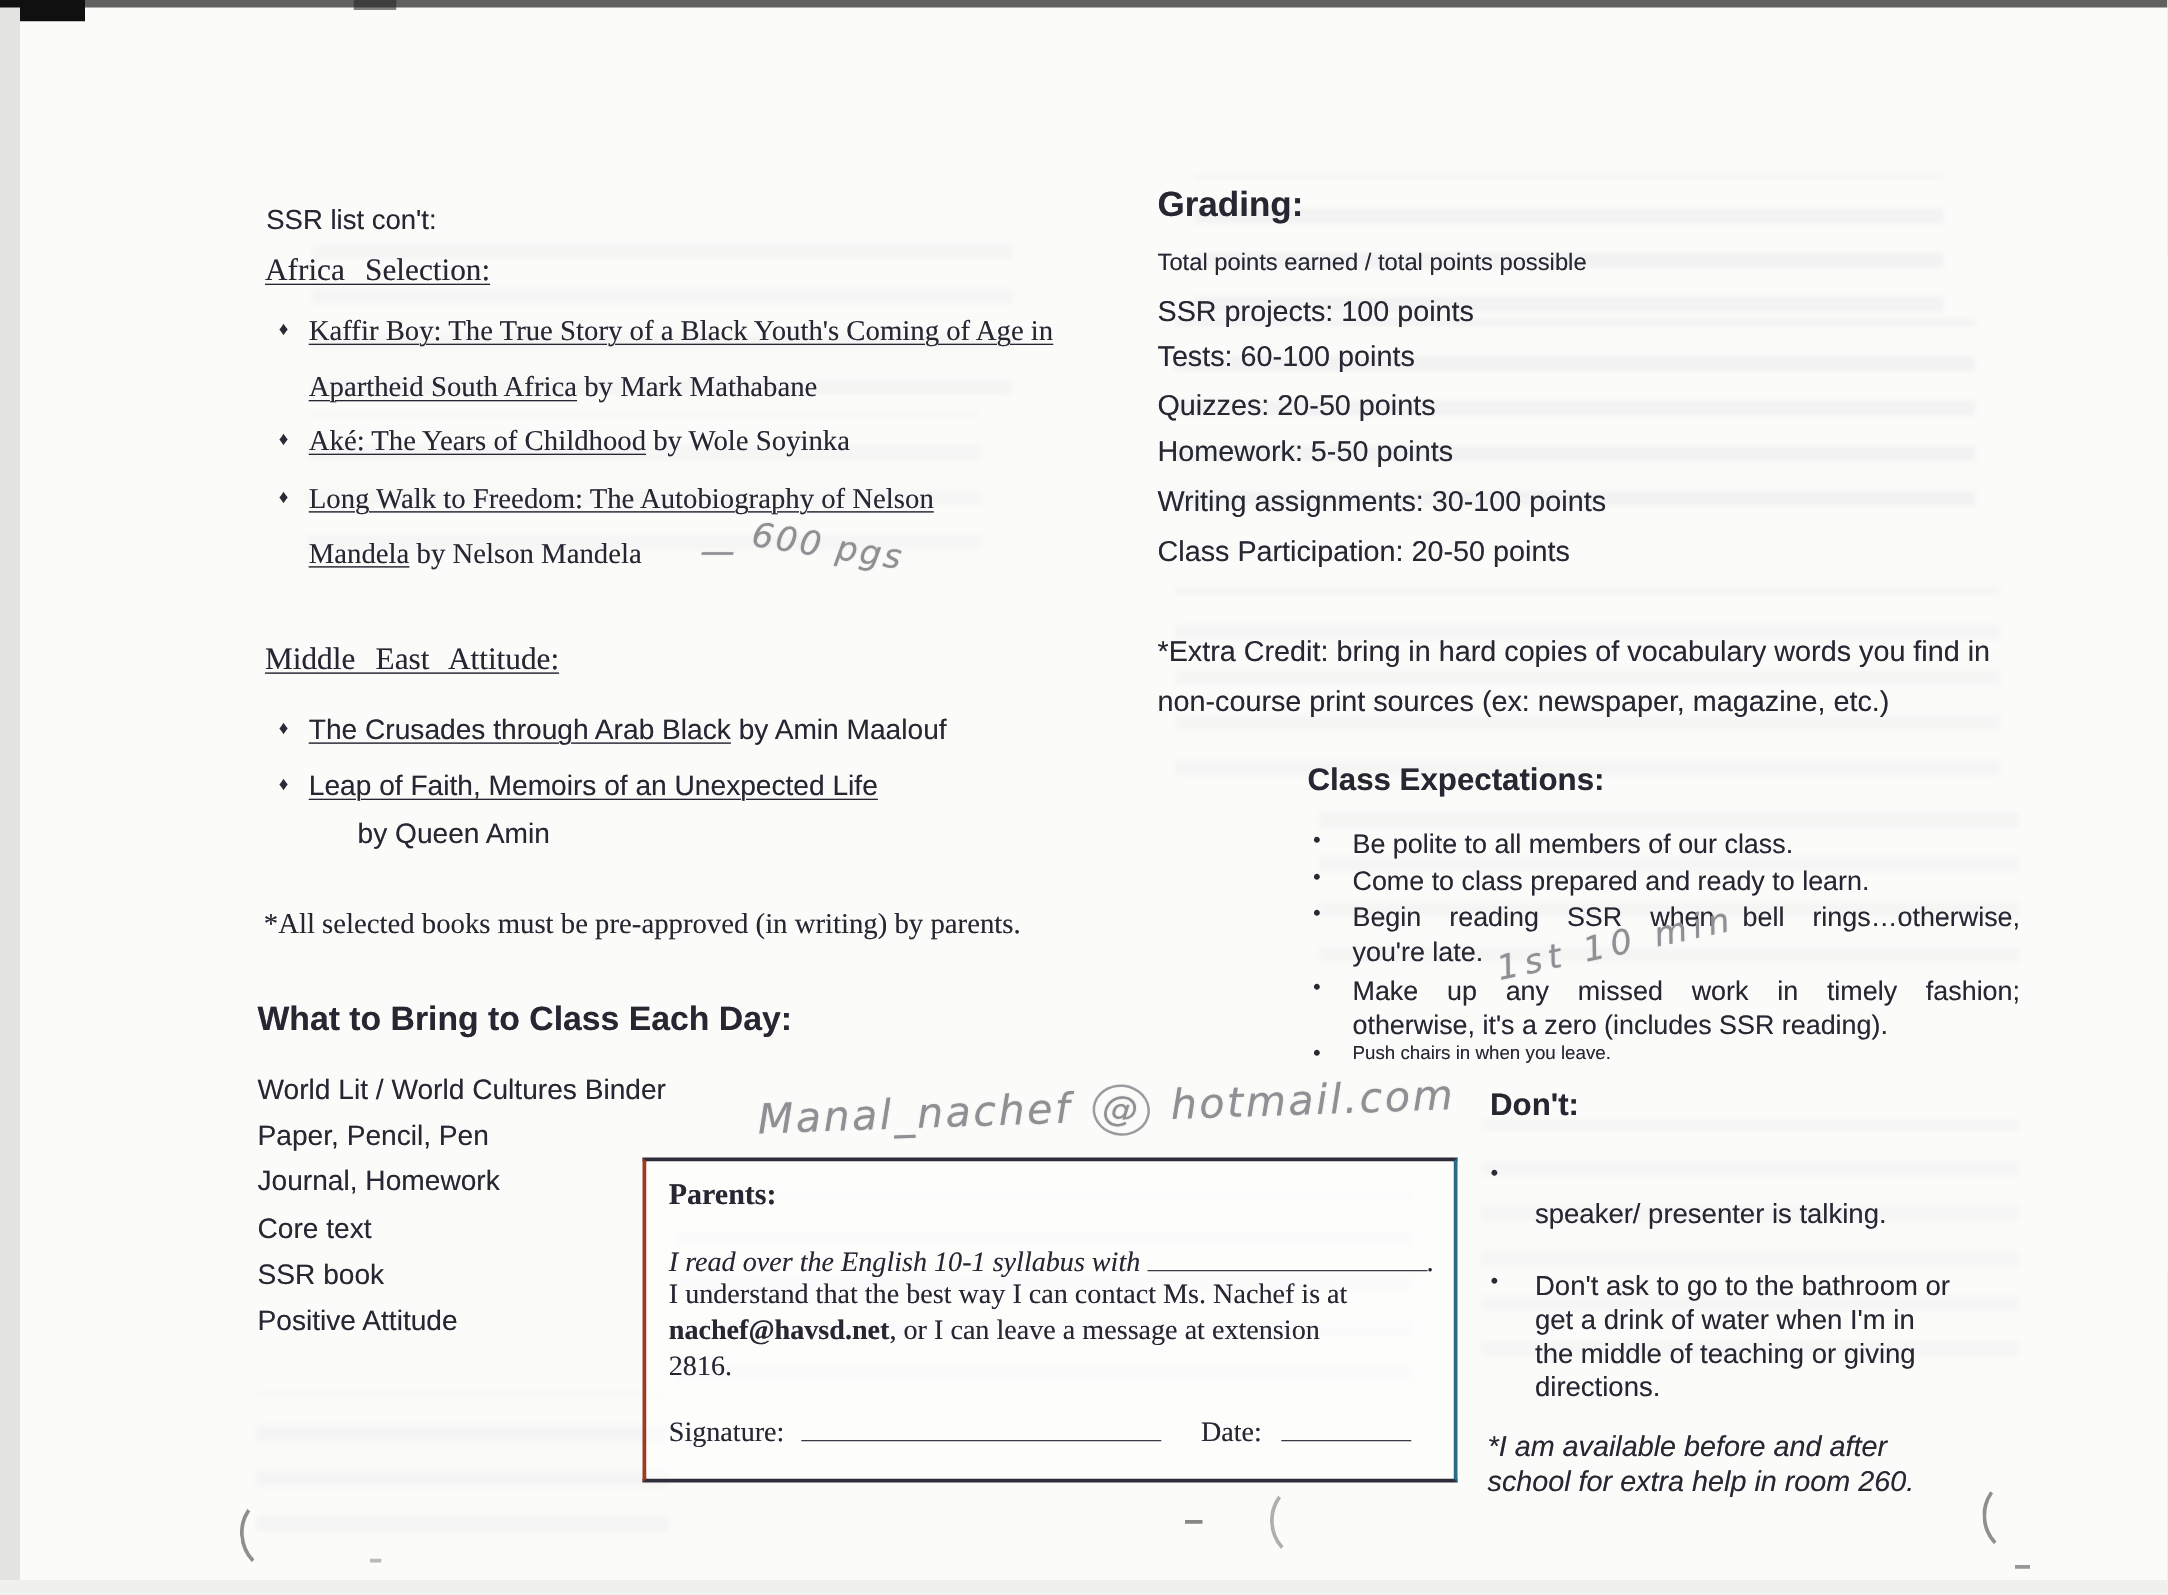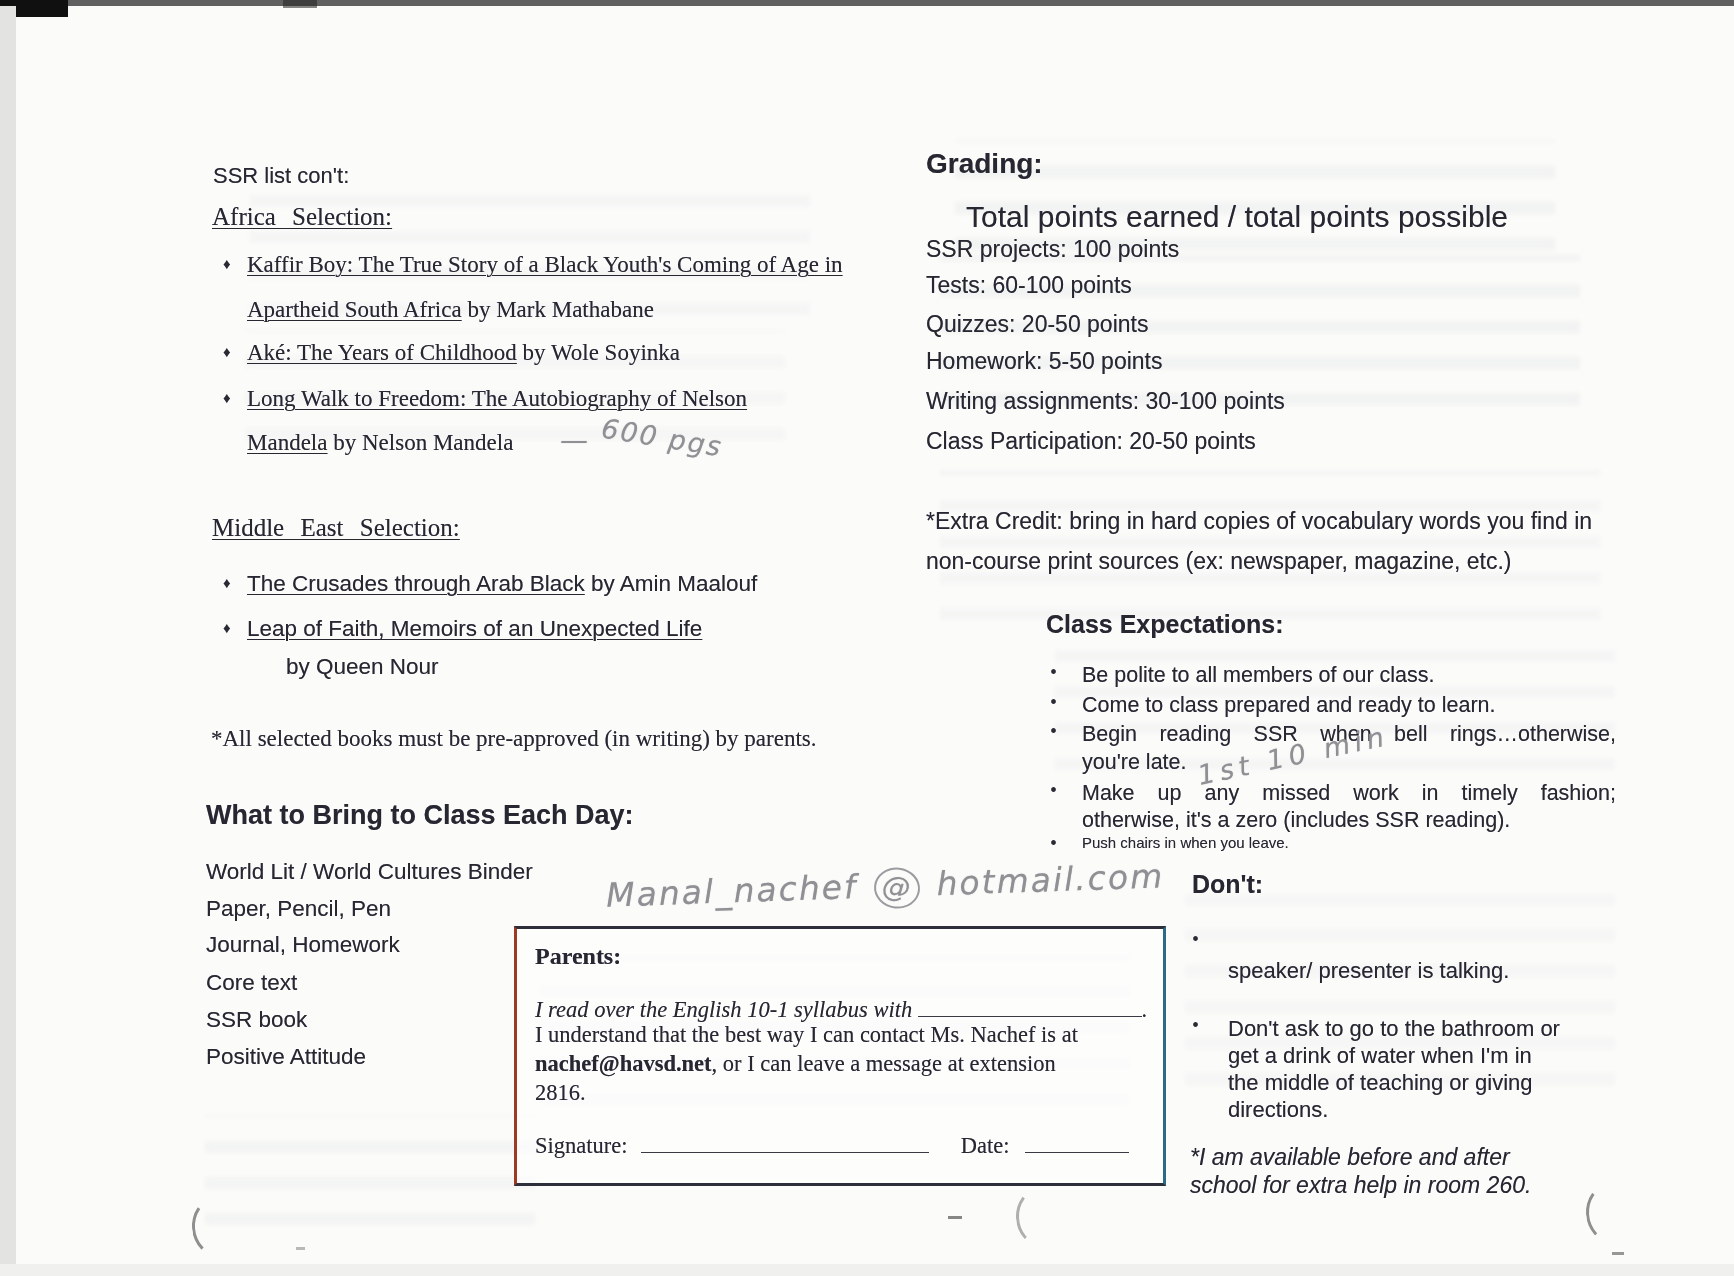--- a/index.html
+++ b/index.html
@@ -65,45 +65,45 @@
   <span class="abs diamond" style="left:223px;top:390px;">♦</span>
   <div class="abs ser ink" style="left:247px;top:386px;font-size:23px;">
     <span class="u">Long Walk to Freedom: The Autobiography of Nelson</span>
   </div>
   <div class="abs ser ink" style="left:247px;top:430px;font-size:23px;">
     <span class="u">Mandela</span><span> by Nelson Mandela</span>
   </div>
   <span class="abs hw" style="left:560px;top:424px;font-size:28px;">—</span>
   <span class="abs hw" style="left:601px;top:422px;font-size:27px;transform:rotate(9deg);">600 pgs</span>
 
-  <div class="abs ser ink u" style="left:212px;top:514px;font-size:25px;word-spacing:10px;">Middle East Selection:</div>
+  <div class="abs ser ink u" style="left:212px;top:514px;font-size:25px;word-spacing:10px;">Middle East Attitude:</div>
 
   <span class="abs diamond" style="left:223px;top:575px;">♦</span>
   <div class="abs san ink" style="left:247px;top:571px;font-size:22.5px;">
     <span class="u">The Crusades through Arab Black</span><span> by Amin Maalouf</span>
   </div>
 
   <span class="abs diamond" style="left:223px;top:620px;">♦</span>
   <div class="abs san ink" style="left:247px;top:616px;font-size:22.5px;">
     <span class="u">Leap of Faith, Memoirs of an Unexpected Life</span>
   </div>
-  <div class="abs san ink" style="left:286px;top:654px;font-size:22.5px;">by Queen Nour</div>
+  <div class="abs san ink" style="left:286px;top:654px;font-size:22.5px;">by Queen Amin</div>
 
   <div class="abs ser ink" style="left:211px;top:726px;font-size:23px;">*All selected books must be pre-approved (in writing) by parents.</div>
 
   <div class="abs san ink b" style="left:206px;top:800px;font-size:27px;">What to Bring to Class Each Day:</div>
   <div class="abs san ink" style="left:206px;top:859px;font-size:22.5px;">World Lit / World Cultures Binder</div>
   <div class="abs san ink" style="left:206px;top:896px;font-size:22.5px;">Paper, Pencil, Pen</div>
   <div class="abs san ink" style="left:206px;top:932px;font-size:22.5px;">Journal, Homework</div>
   <div class="abs san ink" style="left:206px;top:970px;font-size:22.5px;">Core text</div>
   <div class="abs san ink" style="left:206px;top:1007px;font-size:22.5px;">SSR book</div>
   <div class="abs san ink" style="left:206px;top:1044px;font-size:22.5px;">Positive Attitude</div>
 
   <div class="abs san ink b" style="left:926px;top:148px;font-size:28px;">Grading:</div>
-  <div class="abs san ink" style="left:926px;top:200px;font-size:30px;margin-left:40px;">Total points earned / total points possible</div>
+  <div class="abs san ink" style="left:926px;top:200px;font-size:19px;">Total points earned / total points possible</div>
   <div class="abs san ink" style="left:926px;top:236px;font-size:23px;">SSR projects: 100 points</div>
   <div class="abs san ink" style="left:926px;top:272px;font-size:23px;">Tests: 60-100 points</div>
   <div class="abs san ink" style="left:926px;top:311px;font-size:23px;">Quizzes: 20-50 points</div>
   <div class="abs san ink" style="left:926px;top:348px;font-size:23px;">Homework: 5-50 points</div>
   <div class="abs san ink" style="left:926px;top:388px;font-size:23px;">Writing assignments: 30-100 points</div>
   <div class="abs san ink" style="left:926px;top:428px;font-size:23px;">Class Participation: 20-50 points</div>
   <div class="abs san ink" style="left:926px;top:508px;font-size:23px;">*Extra Credit: bring in hard copies of vocabulary words you find in</div>
   <div class="abs san ink" style="left:926px;top:548px;font-size:23px;">non-course print sources (ex: newspaper, magazine, etc.)</div>
 
   <div class="abs san ink b" style="left:1046px;top:610px;font-size:25px;">Class Expectations:</div>

